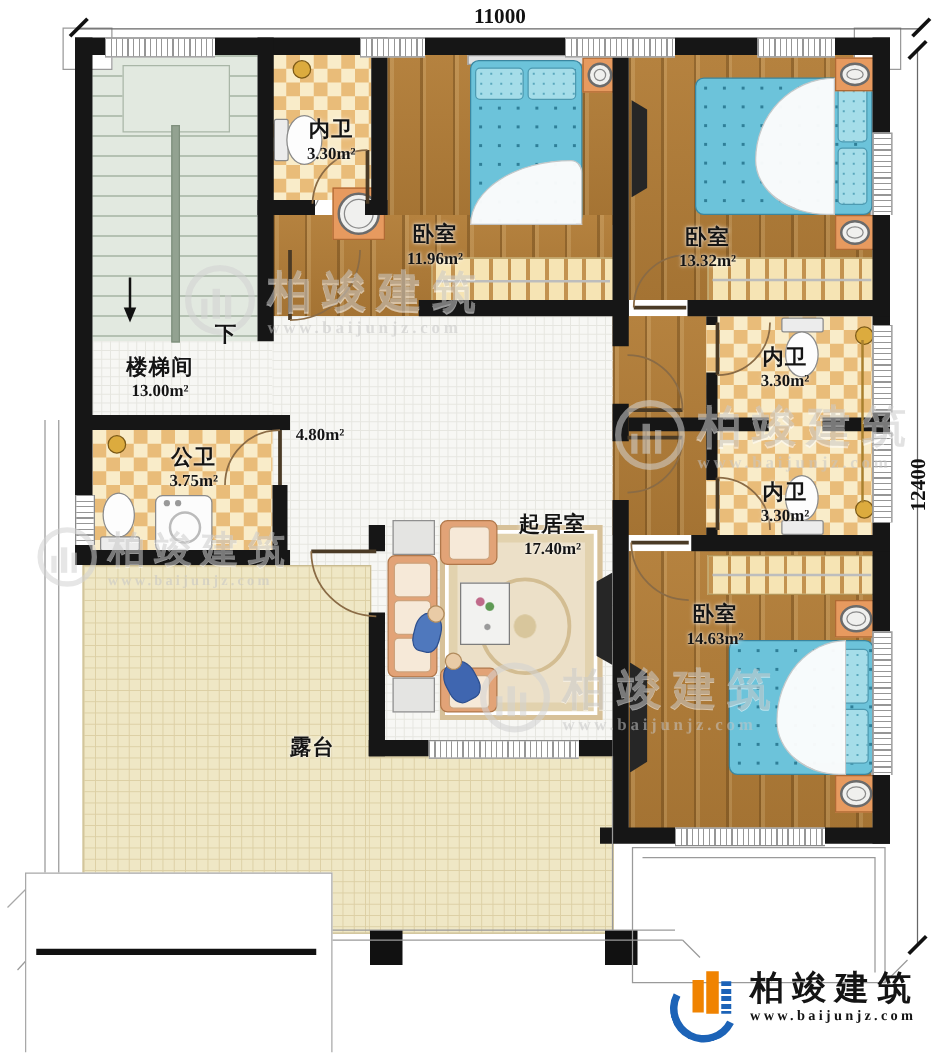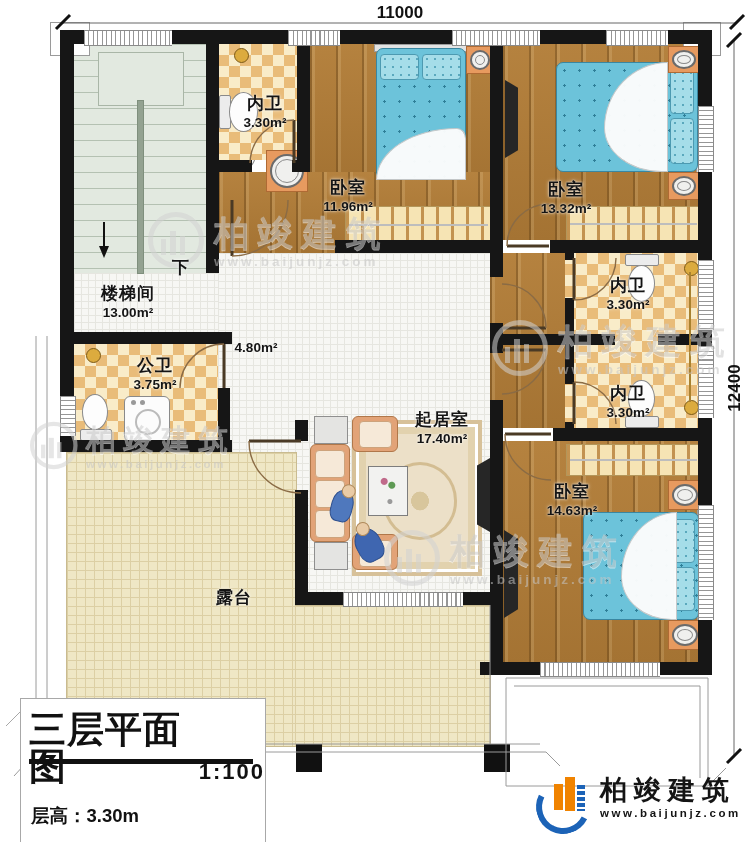--- a/index.html
+++ b/index.html
@@ -1,17 +1,17 @@
 <!DOCTYPE html>
 <html><head>
 <meta charset="utf-8">
 <style>
   html,body{margin:0;padding:0;background:#fff;}
   #sheet{position:relative;width:750px;height:842px;background:#fff;overflow:hidden;
-    font-family:Liberation Sans, sans-serif;}
+    font-family:Liberation Serif, serif;}
   .abs{position:absolute;}
   
   .wall{position:absolute;background:#161616;z-index:30;}
   .winh{position:absolute;background:#fff;z-index:31;
     background-image:repeating-linear-gradient(to bottom,#969696 0 1px,transparent 1px 4.5px);
     border-left:1px solid #8a8a8a;border-right:1px solid #8a8a8a;}
   .winv{position:absolute;background:#fff;z-index:31;
     background-image:repeating-linear-gradient(to right,#969696 0 1px,transparent 1px 4.5px);
     border-top:1px solid #8a8a8a;border-bottom:1px solid #8a8a8a;}
   
@@ -351,21 +351,21 @@
     <div class="ar">3.75m²</div>
   </div>
   <div class="rlabel" style="left:442px;top:408px;">
     <div class="nm">起居室</div>
     <div class="ar">17.40m²</div>
   </div>
   <div class="rlabel" style="left:572px;top:480px;">
     <div class="nm">卧室</div>
     <div class="ar">14.63m²</div>
   </div>
-  <div class="rlabel" style="left:234px;top:586px;">
+  <div class="rlabel" style="left:250px;top:586px;">
     <div class="nm">露台</div>
   </div>
 
   <div class="wm" style="left:148px;top:210px;">
     <div class="wm-ic">
       <i style="left:8px;width:5px;height:16px;"></i>
         <i style="left:17px;width:6px;height:24px;"></i>
         <i style="left:27px;width:5px;height:19px;"></i>
     </div>
     <div class="wm-tx">
@@ -401,28 +401,21 @@
         <i style="left:17px;width:6px;height:24px;"></i>
         <i style="left:27px;width:5px;height:19px;"></i>
     </div>
     <div class="wm-tx">
         <div class="wm-nm">柏竣建筑</div>
       <div class="wm-url">www.baijunjz.com</div>
       </div>
   </div>
 
   <div id="titlepanel">
-    <div id="titlerow">
-      <div id="maintitle">三层平面图</div>
-      <div id="scaletxt">1:100</div>
-    </div>
     <div id="titleline"></div>
-    <div class="tbrow" style="top:104px;">
-      <span>层高：</span><span>3.30m</span>
-    </div>
   </div>
 
   <div id="logo">
     <div id="logoicon">
       <div id="logoswoosh"></div>
       <div class="lbar" style="left:16px;top:16px;width:9px;height:26px;background:#f08300;"></div>
       <div class="lbar" style="left:27px;top:9px;width:10px;height:34px;background:#f08300;"></div>
       <div class="lbar" style="left:39px;top:17px;width:8px;height:26px;background:repeating-linear-gradient(#1c63b7 0 4px,#fff 4px 6px);"></div>
     </div>
     <div>

